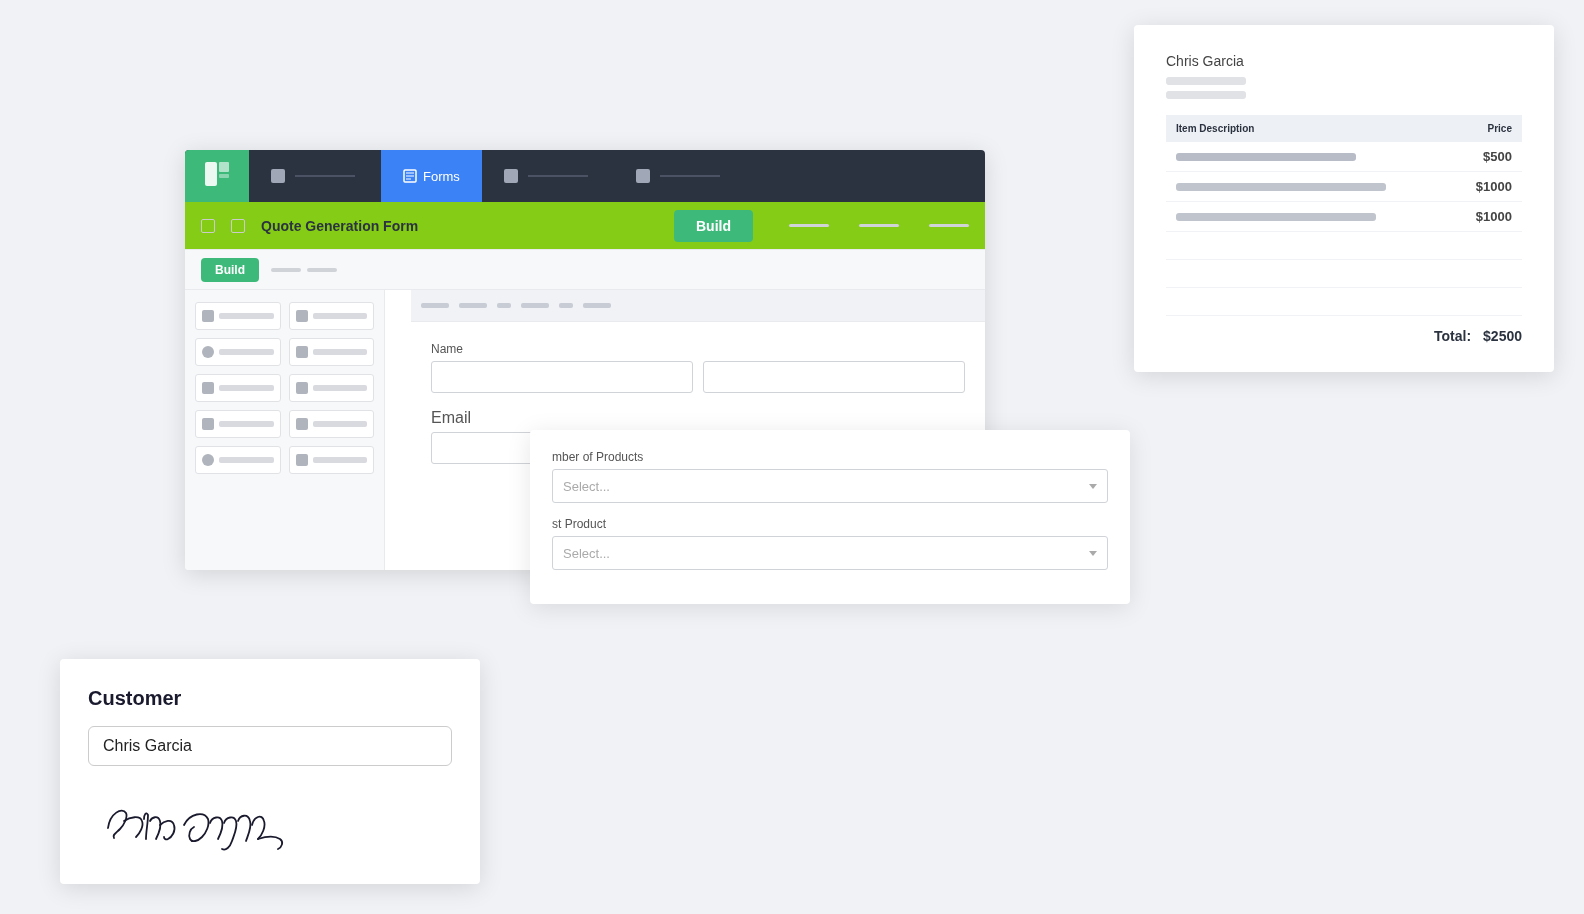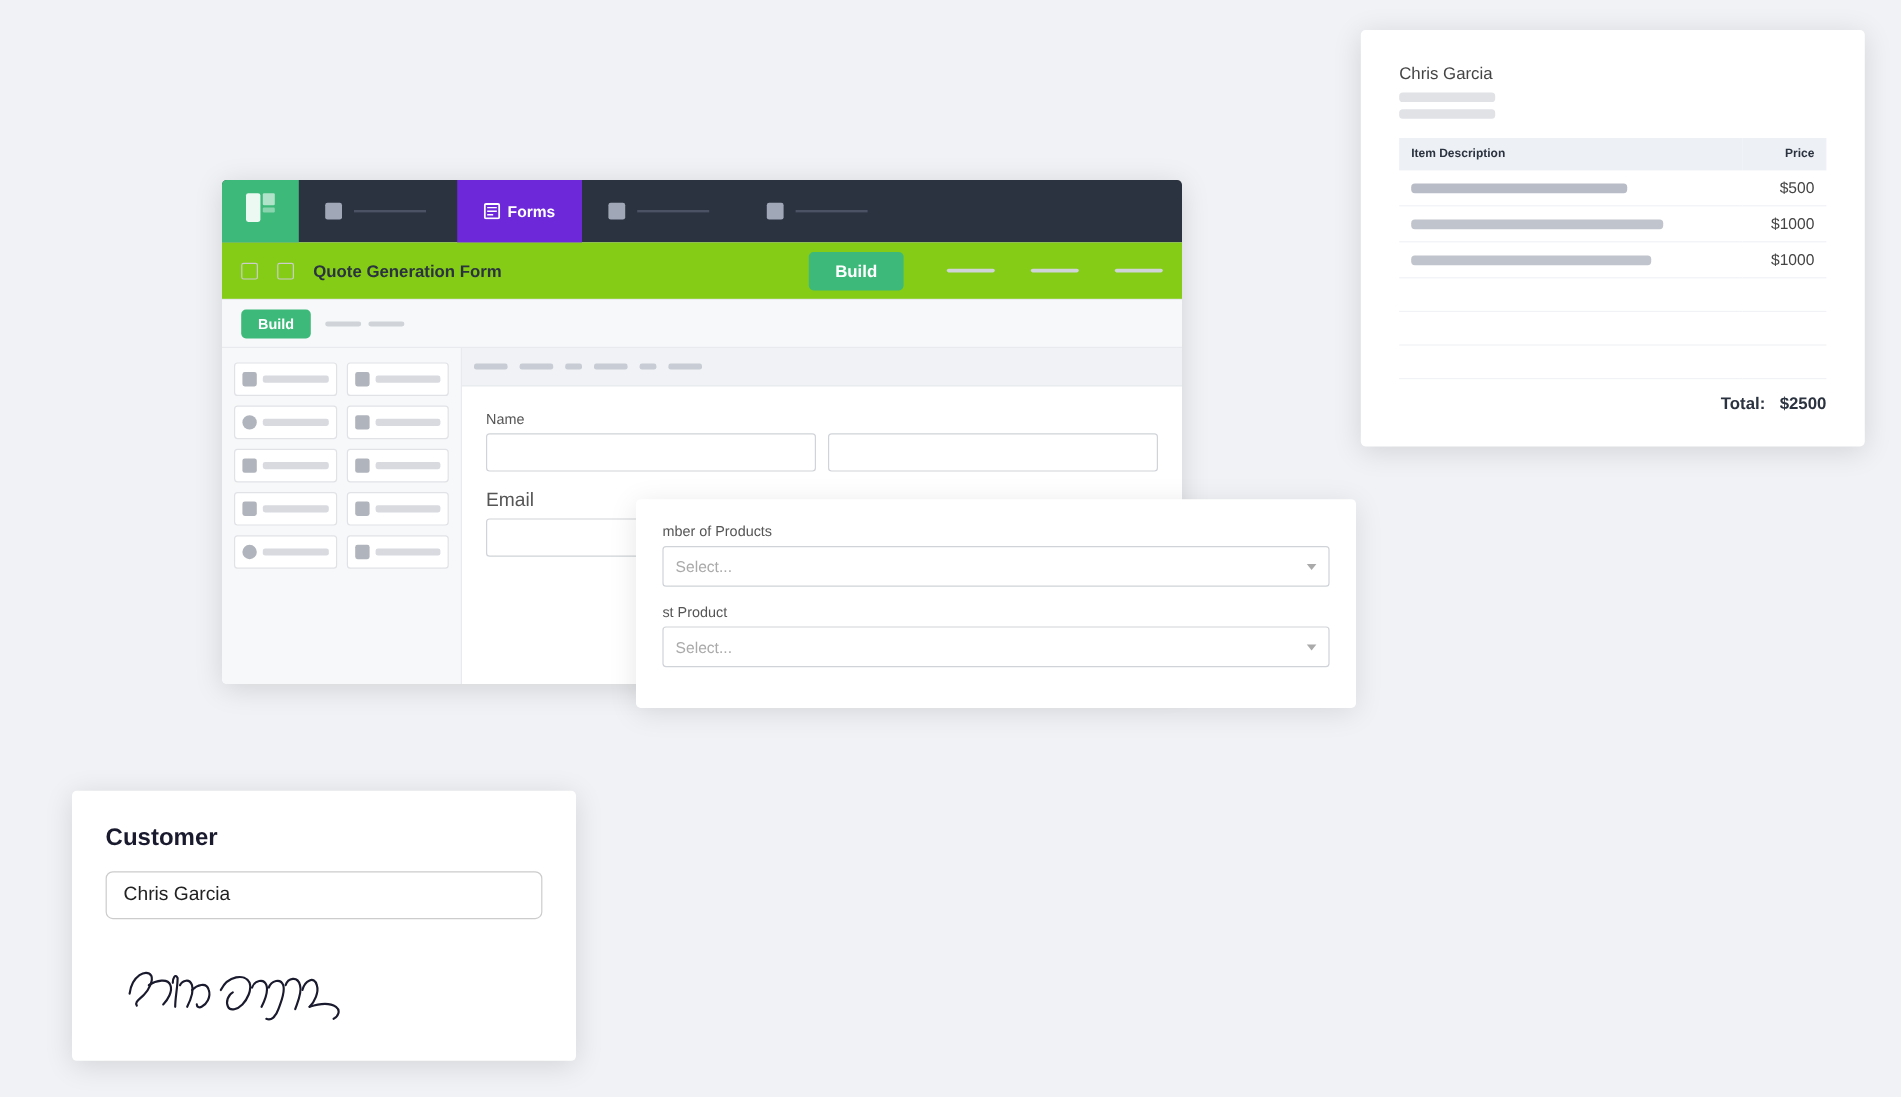--- a/index.html
+++ b/index.html
@@ -52,23 +52,22 @@
       display: flex;
       align-items: center;
       gap: 6px;
       padding: 0 22px;
       height: 52px;
       color: #a0a8b8;
       font-size: 13px;
       cursor: pointer;
     }
     .nav-item.active {
-      background: #6d28d9;
+      background: #3b82f6;
       color: #fff;
-      font-weight: bold;
     }
     .nav-icon-sq {
       width: 14px;
       height: 14px;
       background: #a0a8b8;
       border-radius: 2px;
       flex-shrink: 0;
     }
     .nav-divider {
       width: 60px;
@@ -149,20 +148,21 @@
       width: 30px;
       height: 4px;
       background: #d0d3d8;
       border-radius: 2px;
     }
 
     
     .content-area {
       display: flex;
       height: calc(100% - 140px);
+      gap: 26px;
     }
 
     
     .fields-sidebar {
       width: 200px;
       background: #f7f8fa;
       border-right: 1px solid #e8eaed;
       padding: 12px 10px;
       flex-shrink: 0;
       overflow: hidden;
@@ -301,21 +301,21 @@
     .quote-table th:last-child {
       text-align: right;
     }
     .quote-table td {
       padding: 7px 10px;
       border-bottom: 1px solid #f0f2f5;
       color: #444;
     }
     .quote-table td:last-child {
       text-align: right;
-      font-weight: 400;
+      font-weight: 700;
     }
     .item-bar {
       height: 8px;
       border-radius: 3px;
       background: #c8ccd4;
     }
     .item-bar.b1 { width: 180px; background: #b8bcc6; }
     .item-bar.b2 { width: 210px; background: #c0c4cc; }
     .item-bar.b3 { width: 200px; background: #c0c4cc; }
     .quote-table .empty-row td {
@@ -373,21 +373,21 @@
       padding: 8px 0 0 8px;
     }
     .signature-svg {
       width: 280px;
       height: 70px;
     }
 
     
     .form-overlay-panel {
       position: absolute;
-      top: 416px;
+      top: 430px;
       left: 530px;
       width: 600px;
       background: #fff;
       box-shadow: 0 4px 24px rgba(0,0,0,0.10);
       border-radius: 4px;
       padding: 20px 22px;
     }
     .form-overlay-label {
       font-size: 12px;
       color: #555;

